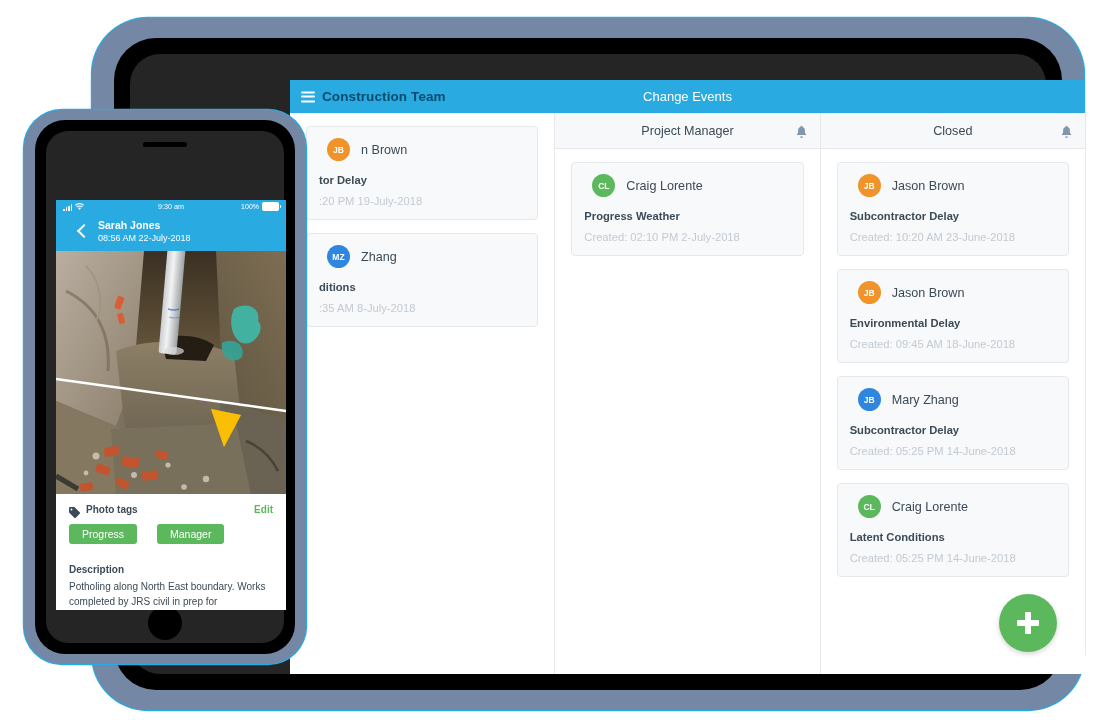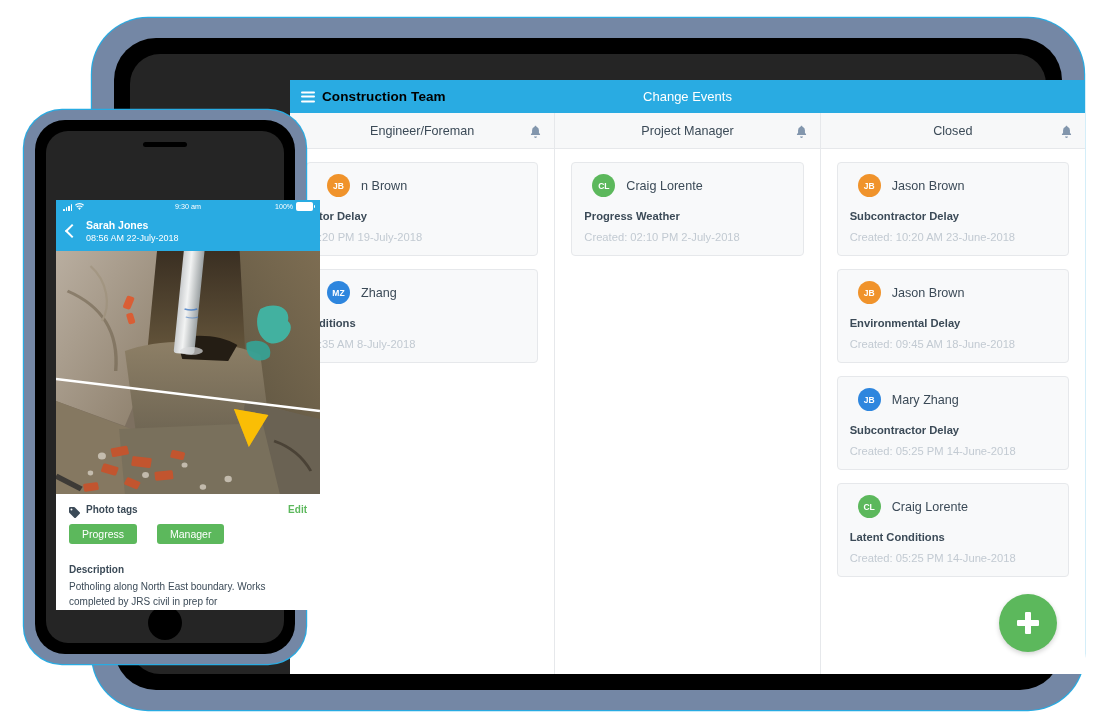--- a/index.html
+++ b/index.html
@@ -52,21 +52,21 @@
   }
   .hamburger {
     position: absolute; left: 11px; top: 50%;
     transform: translateY(-50%);
     width: 14px; height: 11px;
     display: flex; flex-direction: column; justify-content: space-between;
   }
   .hamburger i { display: block; height: 2px; background: #fff; border-radius: 1px; }
   .app-title {
     position: absolute; left: 32px;
-    color: #000000; font-size: 13.5px; font-weight: 600;
+    color: #0c4a6e; font-size: 13.5px; font-weight: 600;
     letter-spacing: .1px;
   }
   .app-center {
     width: 100%; text-align: center;
     color: #ffffff; font-size: 13px; font-weight: 500;
   }
 
   
   .board { display: flex; height: 561px; background: #ffffff; }
   .col { flex: 1 1 0; position: relative; }
@@ -142,21 +142,21 @@
     transform: translateX(-50%);
     width: 44px; height: 5px; background: #000; border-radius: 3px;
   }
   .phone-home {
     position: absolute; left: 50%; bottom: 14px;
     transform: translateX(-50%);
     width: 34px; height: 34px; border-radius: 50%; background: #000;
   }
   .phone-screen {
     position: absolute; left: 32px; top: 90px;
-    width: 264px; height: 410px;
+    width: 230px; height: 410px;
     background: #ffffff; overflow: hidden;
   }
 
   .status-bar {
     height: 13px; background: #29abe2;
     display: flex; align-items: center;
     padding: 0 7px; color: #fff; font-size: 7px;
     position: relative;
   }
   .sb-left { display: flex; align-items: flex-end; gap: 3px; }
@@ -171,21 +171,21 @@
     width: 15px; height: 7px; border: 1px solid #fff; border-radius: 1.5px;
     position: relative; background: #fff;
   }
   .batt::after {
     content: ""; position: absolute; right: -3px; top: 2px;
     width: 1.5px; height: 3px; background: #fff; border-radius: 0 1px 1px 0;
   }
 
   .phone-nav {
     background: #29abe2; color: #fff;
-    padding: 5px 8px 7px 8px;
+    padding: 5px 8px 7px 20px;
     display: flex; align-items: center; gap: 9px;
   }
   .back-chev {
     width: 8px; height: 8px; border-left: 2px solid #fff; border-bottom: 2px solid #fff;
     transform: rotate(45deg); margin-left: 3px; flex: 0 0 auto;
   }
   .nav-name { font-size: 10.5px; font-weight: 700; line-height: 1.35; }
   .nav-date { font-size: 9px; font-weight: 400; line-height: 1.35; }
 
   .photo { position: relative; width: 100%; height: 243px; overflow: hidden; }
@@ -223,28 +223,20 @@
             <i></i>
             <i></i>
         </div>
         <div class="app-title">Construction Team</div>
         <div class="app-center">Change Events</div>
       </div>
 
       <div class="board">
 
         <div class="col">
-          <div class="col-head">
-            <span class="col-title">Engineer/Foreman</span>
-            <span class="bell">
-              <svg viewBox="0 0 16 18" fill="currentColor">
-                  <path d="M8 0a1.3 1.3 0 00-1.3 1.3v.6A5.2 5.2 0 003 7v3.4L1.4 12.6a.7.7 0 00.56 1.1h12.08a.7.7 0 00.56-1.1L13 10.4V7a5.2 5.2 0 00-3.7-5.1v-.6A1.3 1.3 0 008 0zm0 18a2.2 2.2 0 002.2-2.1H5.8A2.2 2.2 0 008 18z"></path>
-                </svg>
-            </span>
-          </div>
           <div class="col-body">
             <div class="card">
               <div class="card-top">
                 <div class="avatar" style="background:#f0932b">JB</div>
                 <div class="card-name">n Brown</div>
               </div>
               <div class="card-type">tor Delay</div>
               <div class="card-created">:20 PM 19-July-2018</div>
             </div>
             <div class="card">

